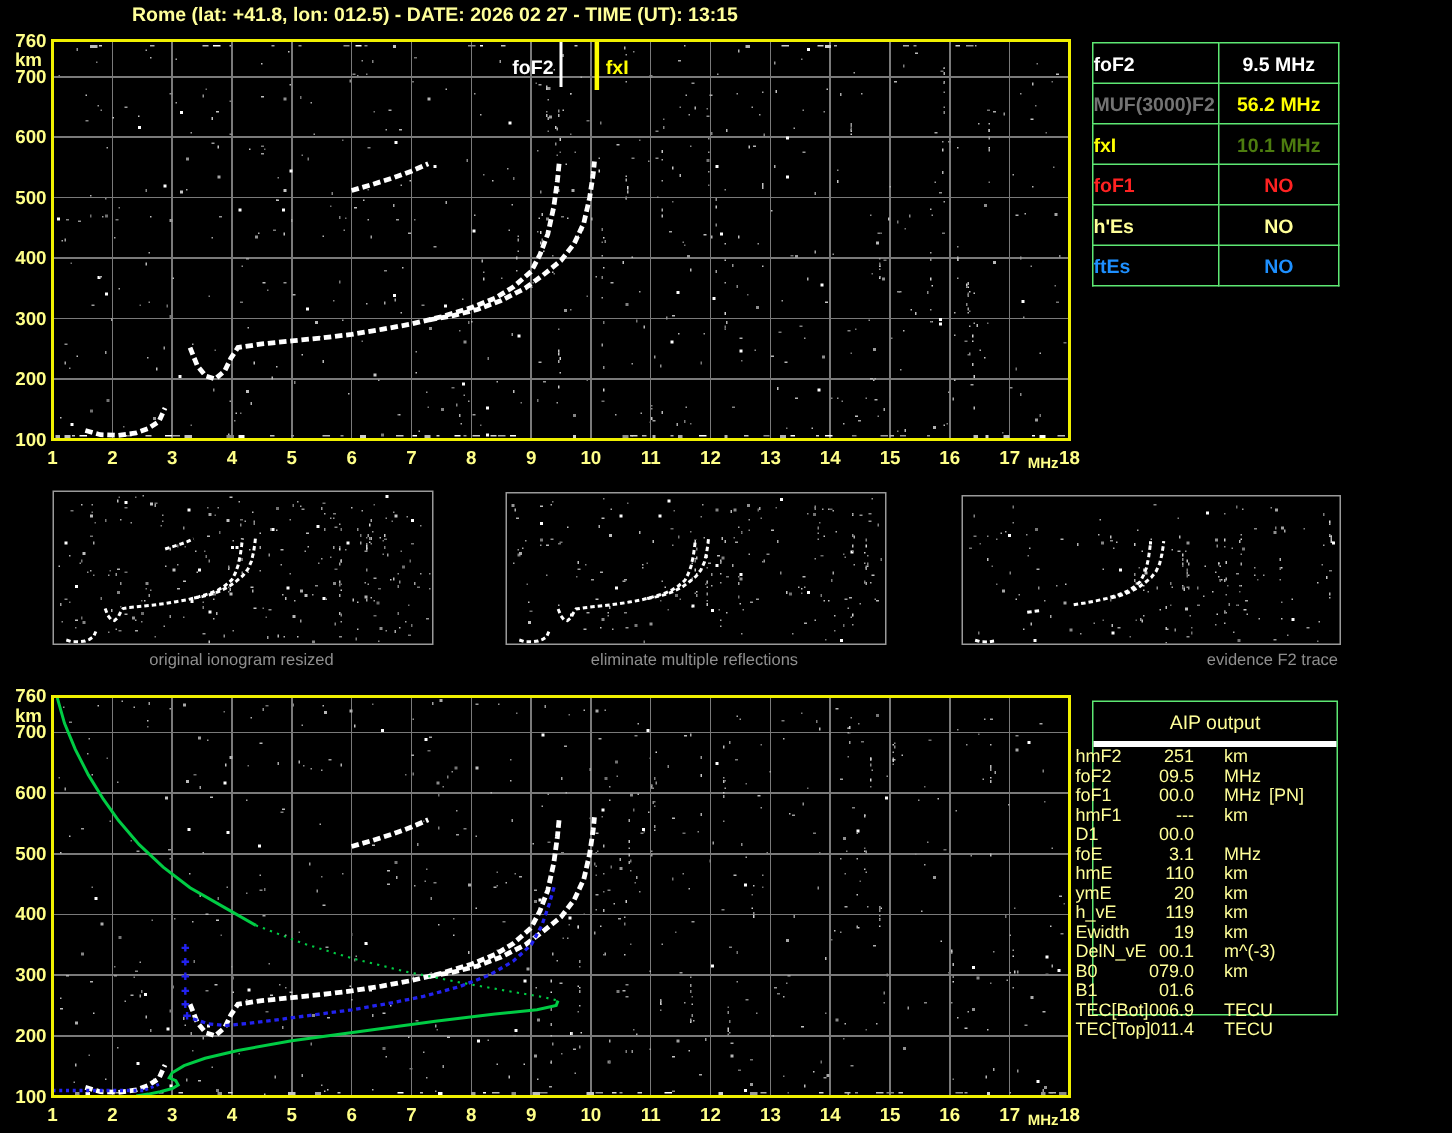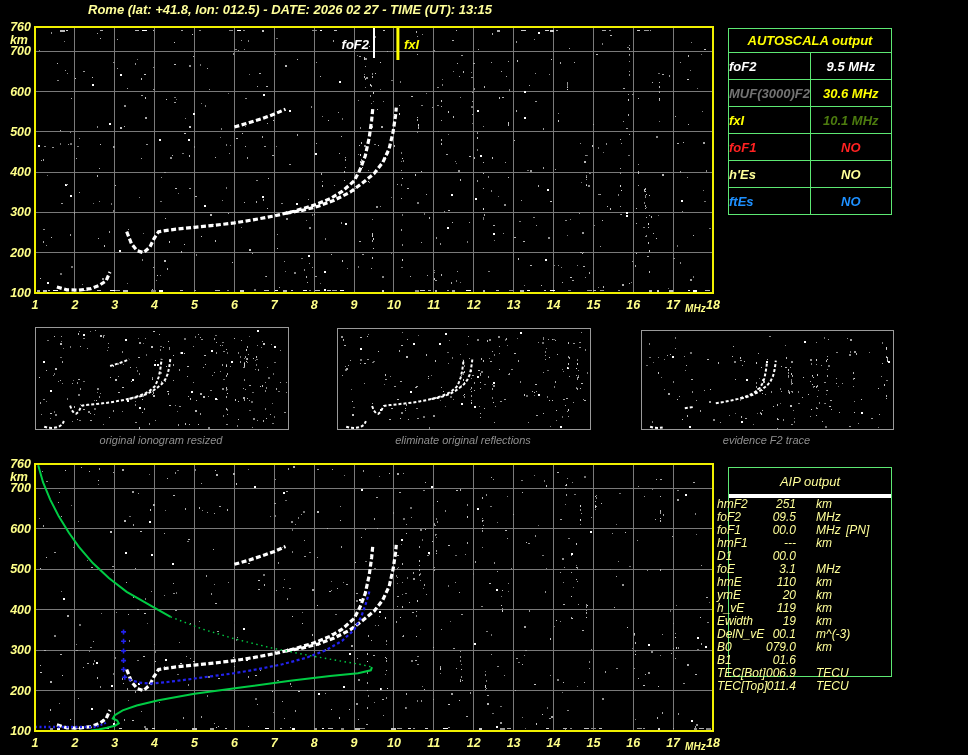--- a/index.html
+++ b/index.html
@@ -1,17 +1,17 @@
 <!DOCTYPE html>
 <html><head>
 <meta charset="utf-8">
 <style>
   html,body{margin:0;padding:0;background:#000;width:968px;height:755px;overflow:hidden;
     font-family:"Liberation Sans", sans-serif;}
-  #stage{position:relative;width:968px;height:584px;background:#000;font-style:italic;}
+  #stage{position:relative;width:968px;height:584px;background:#000;}
   .abs{position:absolute;}
   #title{left:88px;top:2px;color:#ffff99;font-size:13px;font-weight:bold;white-space:nowrap;}
   svg{display:block;}
   .thumb{border:1px solid #9a9a9a;background:#000;}
   .caption{color:#8f8f8f;font-size:11px;text-align:center;}
   table.outtbl{border-collapse:collapse;table-layout:fixed;background:#000;}
   table.outtbl td,table.outtbl th{border:1px solid #5de873;font-size:13px;font-weight:bold;
     padding:0;height:26px;overflow:hidden;white-space:nowrap;}
   table.outtbl th{height:23px;color:#ffff00;text-align:center;}
   td.lbl{padding-left:7px;text-align:left;width:83px;}
@@ -2161,21 +2161,21 @@
             <rect x="125" y="66" width="1" height="1" fill="rgb(144,144,144)"></rect>
             <rect x="126" y="36" width="1" height="2" fill="rgb(137,137,137)"></rect>
             <rect x="125" y="31" width="1" height="2" fill="rgb(214,214,214)"></rect>
             <rect x="125" y="44" width="1" height="2" fill="rgb(131,131,131)"></rect>
           </g>
           <polyline stroke="#fff" stroke-width="2" stroke-dasharray="3 2" points="8.2,97.7 11.9,98.8 16.3,98.9 20.8,98.3 23.7,97.3 26.4,95.5 27.9,92.1" fill="none"></polyline>
           <polyline stroke="#fff" stroke-width="2" stroke-dasharray="3 2" points="34.1,77.0 35.9,81.5 37.9,84.1 40.3,84.8 42.7,82.7 44.2,79.7 46.0,77.0 51.9,76.1 59.3,75.3 66.7,74.5 74.1,73.6 81.5,72.4 88.9,71.1 96.4,69.2 103.8,67.0 109.7,64.5 114.1,61.8 118.6,57.9 120.8,53.6 122.7,48.5 124.2,41.7 125.1,35.2 125.6,30.6" fill="none"></polyline>
           <polyline stroke="#fff" stroke-width="2" stroke-dasharray="3 2" points="93.4,70.0 99.3,68.9 105.2,67.4 111.2,65.2 117.1,62.1 121.6,58.8 126.0,55.2 129.3,50.9 131.6,45.8 133.1,39.4 134.0,33.3 134.3,30.3" fill="none"></polyline>
         </svg>
       </div>
-      <div class="abs caption" style="left: 337px; top: 434px; width: 252px;">eliminate original reflections</div>
+      <div class="abs caption" style="left: 337px; top: 434px; width: 252px;">eliminate multiple reflections</div>
       <div class="abs thumb" style="left: 641px; top: 330px; width: 251px; height: 98px;">
         <svg width="251" height="98">
           <g>
             <rect x="138" y="72" width="1" height="1" fill="rgb(111,111,111)"></rect>
             <rect x="68" y="58" width="1" height="1" fill="rgb(196,196,196)"></rect>
             <rect x="58" y="79" width="1" height="2" fill="rgb(166,166,166)"></rect>
             <rect x="22" y="28" width="1" height="1" fill="rgb(130,130,130)"></rect>
             <rect x="139" y="60" width="1" height="1" fill="rgb(170,170,170)"></rect>
             <rect x="219" y="68" width="1" height="1" fill="rgb(190,190,190)"></rect>
             <rect x="143" y="14" width="1" height="1" fill="rgb(131,131,131)"></rect>
@@ -2377,35 +2377,32 @@
             <rect x="149" y="50" width="1" height="2" fill="rgb(151,151,151)"></rect>
             <rect x="150" y="52" width="1" height="1" fill="rgb(181,181,181)"></rect>
             <rect x="149" y="48" width="1" height="2" fill="rgb(124,124,124)"></rect>
           </g>
           <polyline stroke="#fff" stroke-width="2" stroke-dasharray="3 2" points="8.1,95.8 11.8,96.8 16.2,97.0 20.7,96.4" fill="none"></polyline>
           <polyline stroke="#fff" stroke-width="2" stroke-dasharray="3 2" points="42.8,77.2 51.7,76.0" fill="none"></polyline>
           <polyline stroke="#fff" stroke-width="2" stroke-dasharray="3 2" points="73.8,72.2 81.2,71.0 88.6,69.6 96.0,67.9 103.4,65.6 109.3,63.3 113.7,60.6 118.1,56.7 120.3,52.6 122.3,47.5 123.7,40.8 124.6,34.4 125.1,30.0" fill="none"></polyline>
           <polyline stroke="#fff" stroke-width="2" stroke-dasharray="3 2" points="98.9,67.6 104.8,66.1 110.7,63.8 116.6,60.9 121.1,57.6 125.5,54.0 128.7,49.9 131.1,44.8 132.6,38.6 133.5,32.7 133.8,29.7" fill="none"></polyline>
         </svg>
       </div>
-      <div class="abs caption" style="left: 641px; top: 434px; width: 251px;">evidence F2 trace</div>
+      <div class="abs caption" style="left: 641px; top: 434px; width: 251px; text-align: right;">evidence F2 trace</div>
     </div>
 
   <table id="autoscala" class="outtbl abs" style="left:728px;top:28px;width:164px">
       <tbody>
-        <tr>
-          <th colspan="2">AUTOSCALA output</th>
-        </tr>
         <tr>
           <td class="lbl" style="color:#ffffff">foF2</td>
           <td class="val" style="color:#ffffff">9.5 MHz</td>
         </tr>
         <tr>
           <td class="lbl" style="color:#737373">MUF(3000)F2</td>
-          <td class="val" style="color:#ffff00">30.6 MHz</td>
+          <td class="val" style="color:#ffff00">56.2 MHz</td>
         </tr>
         <tr>
           <td class="lbl" style="color:#ffff00">fxI</td>
           <td class="val" style="color:#4d7c0f">10.1 MHz</td>
         </tr>
         <tr>
           <td class="lbl" style="color:#ff2222">foF1</td>
           <td class="val" style="color:#ff2222">NO</td>
         </tr>
         <tr>

